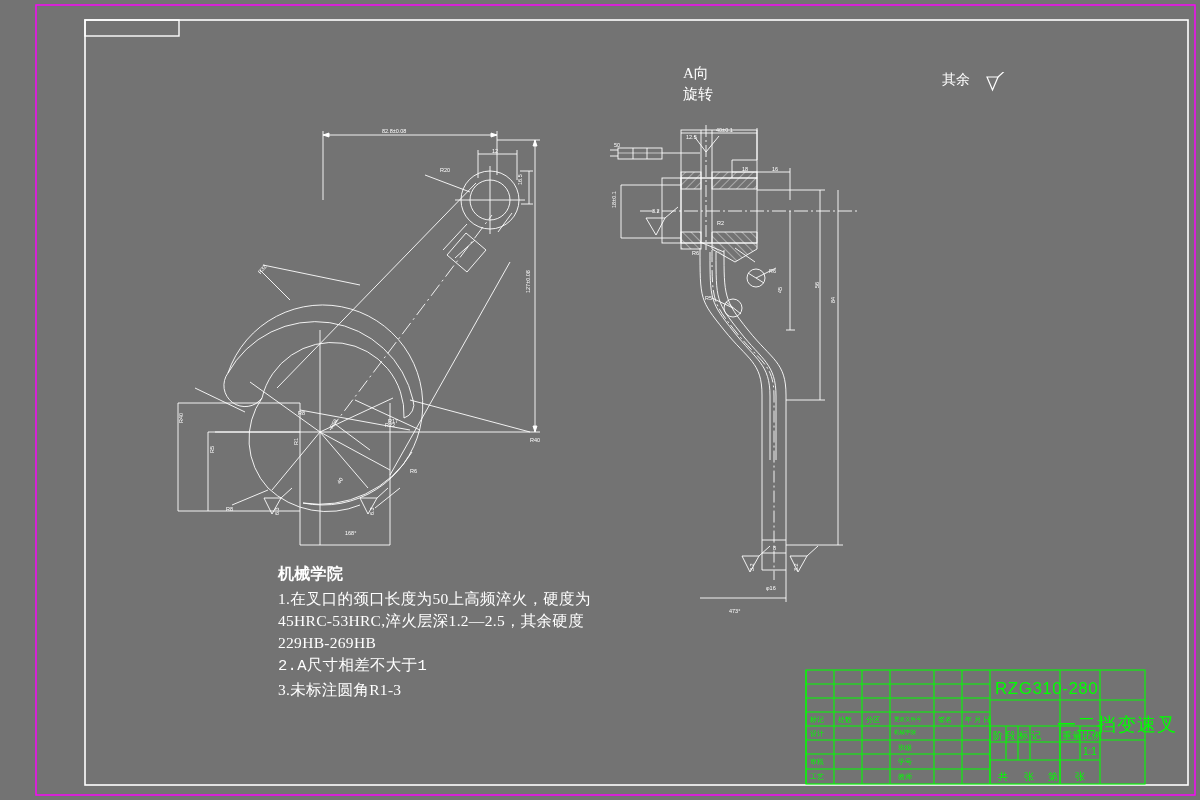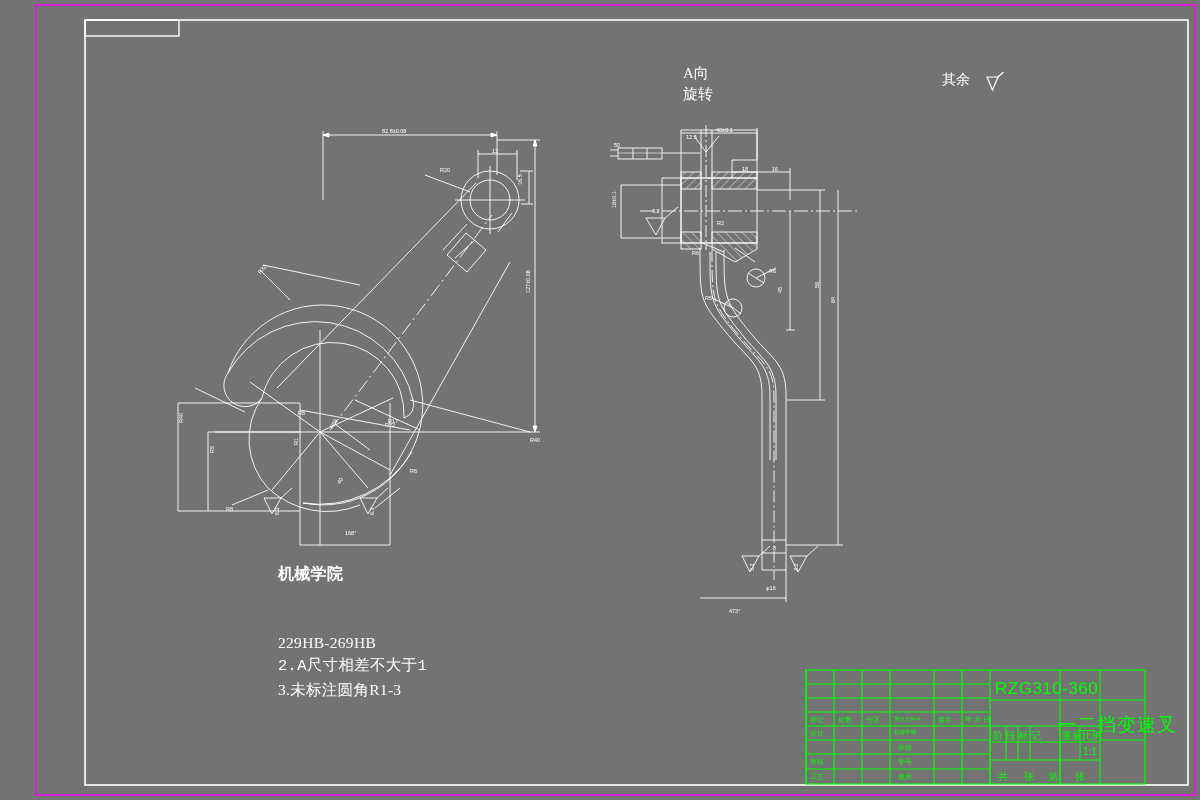--- a/index.html
+++ b/index.html
@@ -259,25 +259,27 @@
 <div class="anno" style="left:683px;top:64px;">A向</div>
 <div class="anno" style="left:683px;top:85px;">旋转</div>
 
 <div class="anno" style="left:942px;top:70px;font-size:14px;">其余</div>
 <svg style="position:absolute;left:985px;top:72px;" width="30" height="26">
   <path d="M 2 5 L 13 5 L 7.5 18 Z" fill="none" stroke="#fff" stroke-width="1.2"></path>
   <line x1="13" y1="5" x2="25" y2="-6" stroke="#fff" stroke-width="1.2"></line>
 </svg>
 
 <div class="tech-text" style="left:278px;top:563px;font-size:16px;font-weight:bold;">机械学院</div>
+<div class="tech-text" style="left:278px;top:588px;">1.在叉口的颈口长度为50上高频淬火，硬度为</div>
+<div class="tech-text" style="left:278px;top:610px;">45HRC-53HRC,淬火层深1.2—2.5，其余硬度</div>
 <div class="tech-text" style="left:278px;top:632px;">229HB-269HB</div>
 <div class="tech-text" style="left:278px;top:655px;font-family:Liberation Mono, monospace;">2.A尺寸相差不大于1</div>
 <div class="tech-text" style="left:278px;top:679px;text-align:center;">3.未标注圆角R1-3</div>
 
-<div class="tb-text tb-code" style="left:995px;top:679px;">RZG310-360</div>
+<div class="tb-text tb-code" style="left:995px;top:679px;">RZG310-280</div>
 <div class="tb-text tb-name" style="left:1057px;top:712px;">一二挡变速叉</div>
 
 <div class="tb-text tb-cell" style="left:810px;top:715px;">标记</div>
 <div class="tb-text tb-cell" style="left:838px;top:715px;">处数</div>
 <div class="tb-text tb-cell" style="left:866px;top:715px;">分区</div>
 <div class="tb-text tb-cell" style="left:894px;top:716px;font-size:5.5px;">更改文件号</div>
 <div class="tb-text tb-cell" style="left:938px;top:715px;">签名</div>
 <div class="tb-text tb-cell" style="left:965px;top:715px;">年 月 日</div>
 
 <div class="tb-text tb-cell" style="left:810px;top:729px;">设计</div>

